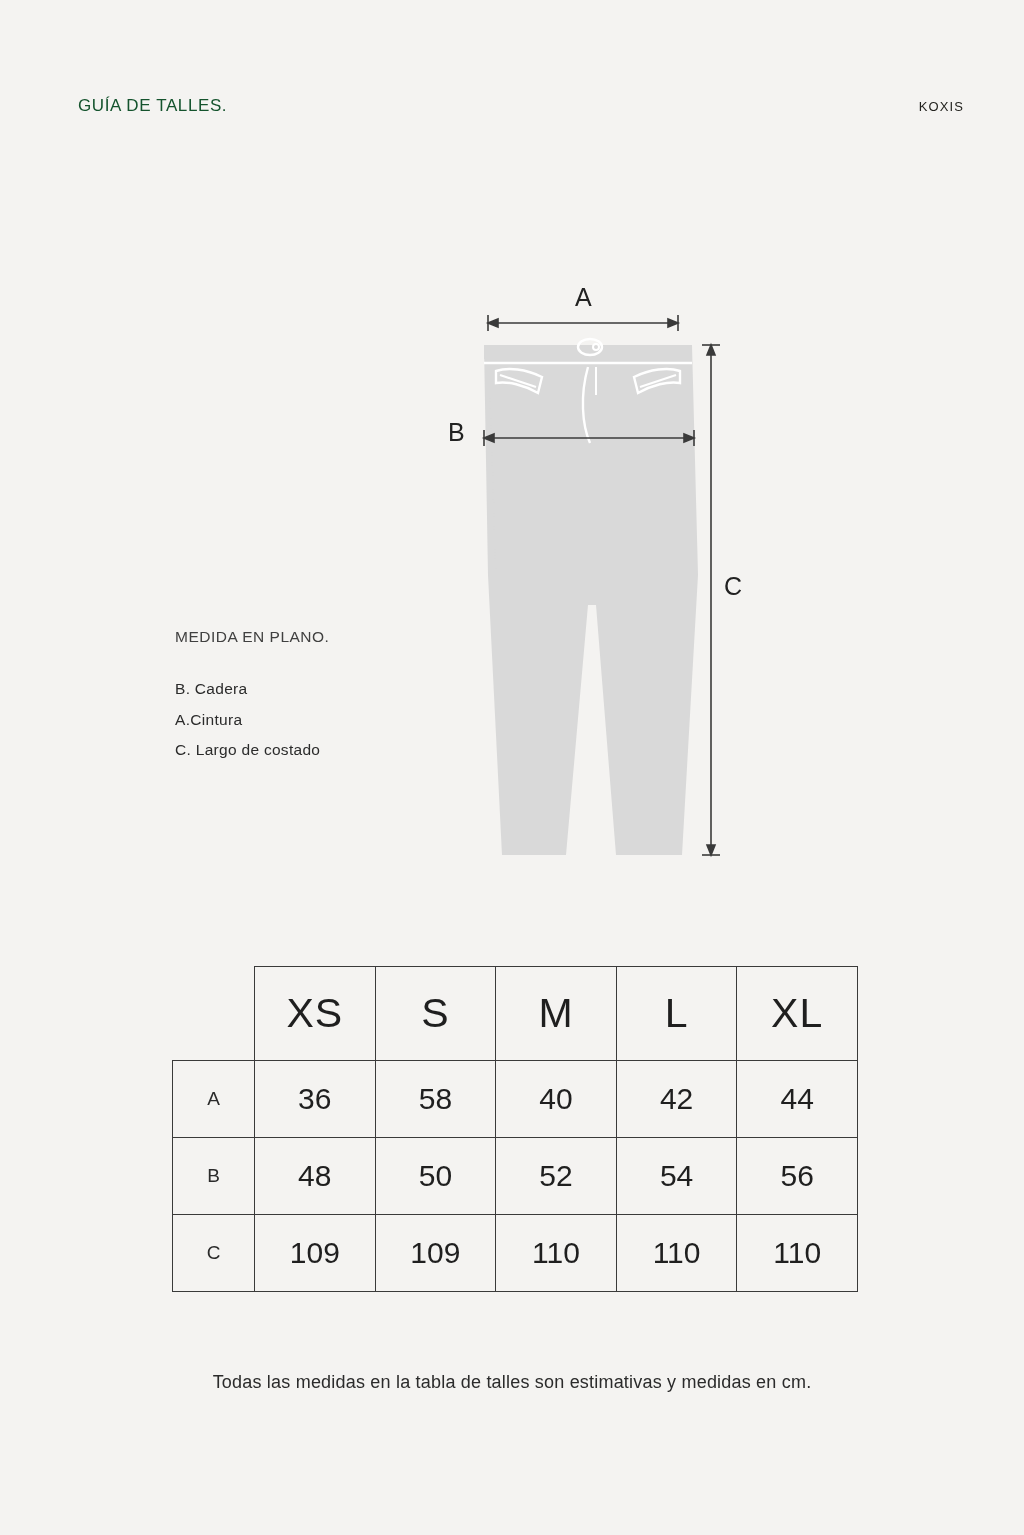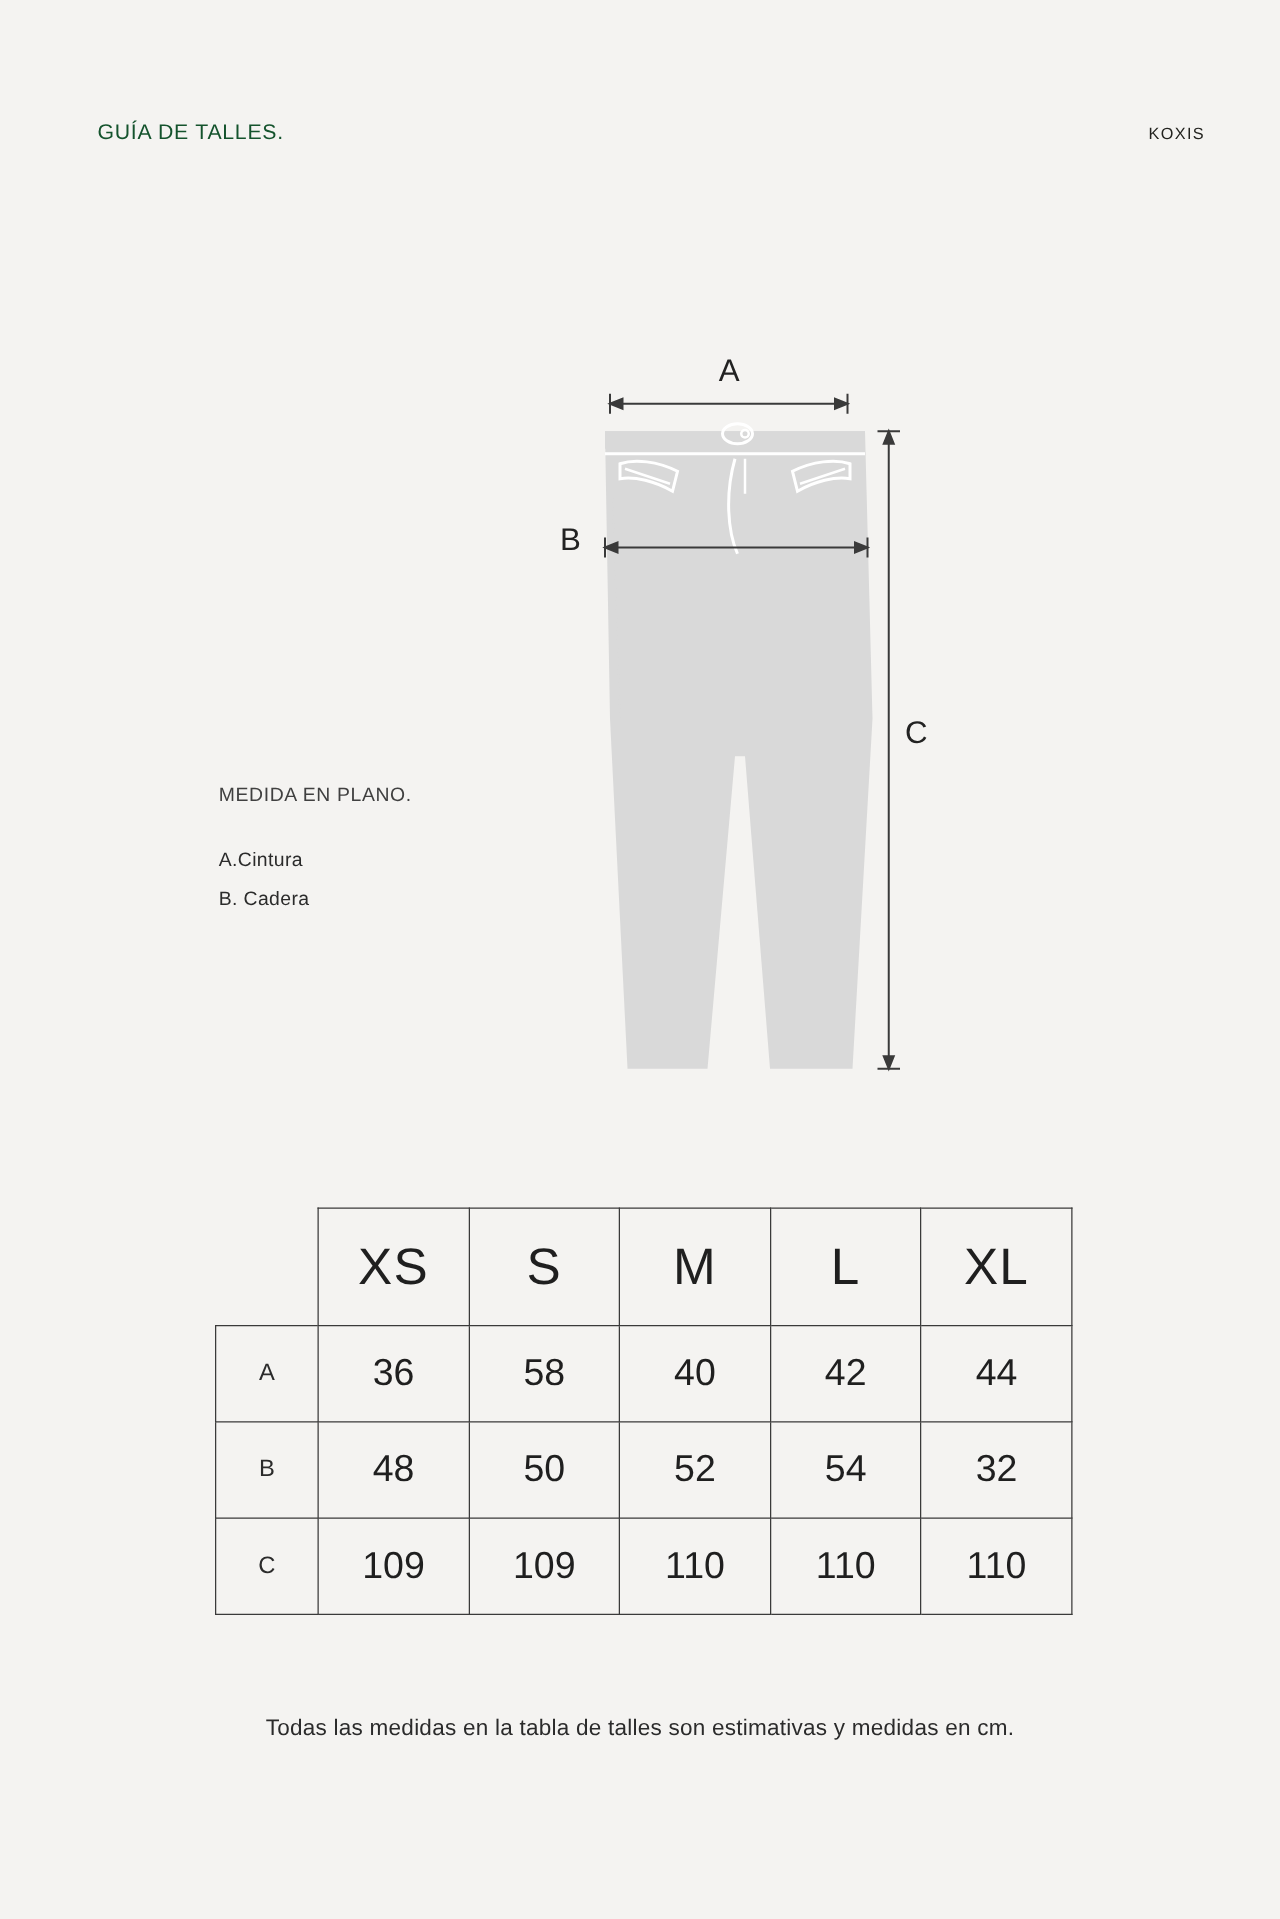--- a/index.html
+++ b/index.html
@@ -217,22 +217,23 @@
     </g>
   </svg>
 
   <div class="label-A">A</div>
   <div class="label-B">B</div>
   <div class="label-C">C</div>
 </div>
 
 <div class="legend">
   <div class="legend-title">MEDIDA EN PLANO.</div>
+  <div class="legend-item">B. Cadera</div>
   <div class="legend-item">A.Cintura</div>
-  <div class="legend-item">B. Cadera</div>
+  <div class="legend-item">C. Largo de costado</div>
 </div>
 
 <div class="table-wrap">
   <table class="size-table">
     <thead>
       <tr>
         <th class="corner"></th>
         <th class="size-h">XS</th>
         <th class="size-h">S</th>
         <th class="size-h">M</th>
@@ -248,21 +249,21 @@
         <td class="val">40</td>
         <td class="val">42</td>
         <td class="val">44</td>
       </tr>
       <tr>
         <td class="rowlabel">B</td>
         <td class="val">48</td>
         <td class="val">50</td>
         <td class="val">52</td>
         <td class="val">54</td>
-        <td class="val">32</td>
+        <td class="val">56</td>
       </tr>
       <tr>
         <td class="rowlabel">C</td>
         <td class="val">109</td>
         <td class="val">109</td>
         <td class="val">110</td>
         <td class="val">110</td>
         <td class="val">110</td>
       </tr>
     </tbody>

